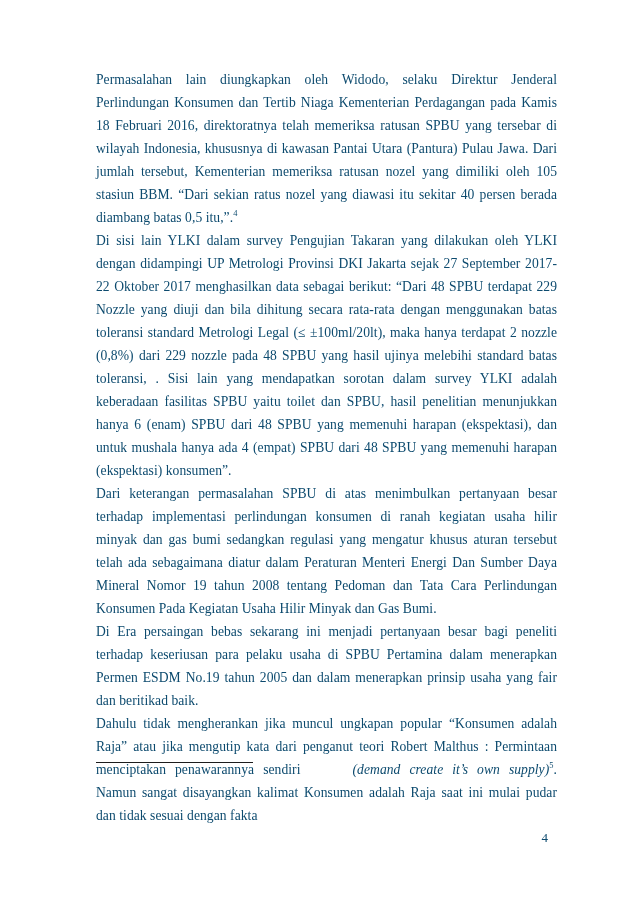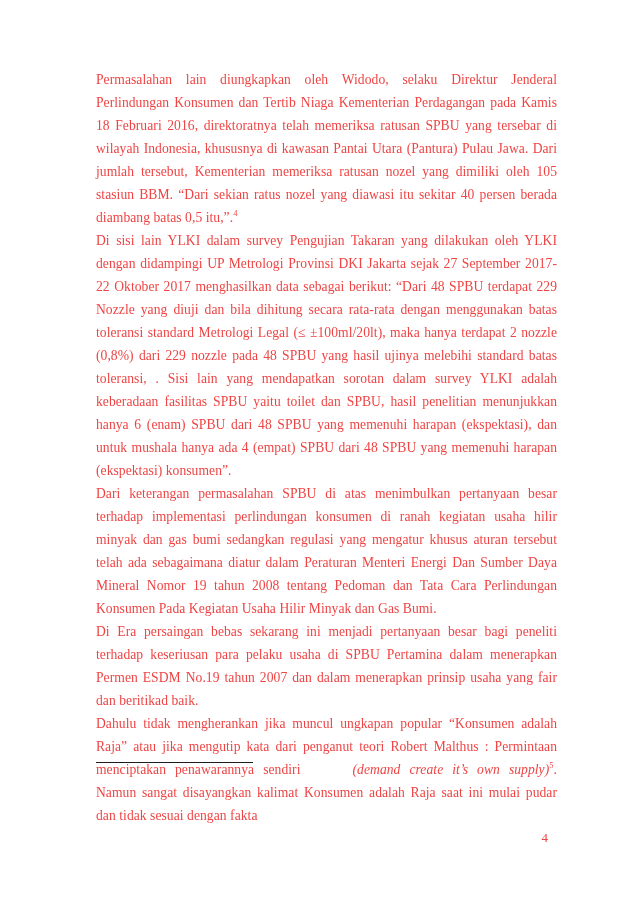--- a/index.html
+++ b/index.html
@@ -6,21 +6,21 @@
     margin: 0;
     padding: 0;
     background: #ffffff;
   }
   .page {
     position: relative;
     width: 638px;
     height: 903px;
     background: #ffffff;
     font-family: "Liberation Serif", serif;
-    color: #ef4444;
+    color: #0c4a6e;
     overflow: hidden;
   }
   .content {
     position: absolute;
     left: 96px;
     top: 68px;
     width: 461px;
   }
   p.para {
     margin: 0;
@@ -73,20 +73,20 @@
   }
 </style>
 </head>
 <body>
 
 <div class="page">
   <div class="content">
       <p class="para"><span>Permasalahan lain diungkapkan oleh Widodo, selaku Direktur Jenderal Perlindungan Konsumen dan Tertib Niaga Kementerian Perdagangan pada Kamis 18 Februari 2016, direktoratnya telah memeriksa ratusan SPBU yang tersebar di wilayah Indonesia, khususnya di kawasan Pantai Utara (Pantura) Pulau Jawa. Dari jumlah tersebut, Kementerian memeriksa ratusan nozel yang dimiliki oleh 105 stasiun BBM. “Dari sekian ratus nozel yang diawasi itu sekitar 40 persen berada diambang batas 0,5 itu,”.</span><sup class="fnref">4</sup></p>
       <p class="para"><span>Di sisi lain YLKI dalam survey Pengujian Takaran yang dilakukan oleh YLKI dengan didampingi UP Metrologi Provinsi DKI Jakarta sejak 27 September 2017-22 Oktober 2017 menghasilkan data sebagai berikut: “Dari 48 SPBU terdapat 229 Nozzle yang diuji dan bila dihitung secara rata-rata dengan menggunakan batas toleransi standard Metrologi Legal (≤ ±100ml/20lt), maka hanya terdapat 2 nozzle (0,8%) dari 229 nozzle pada 48 SPBU yang hasil ujinya melebihi standard batas toleransi, . Sisi lain yang mendapatkan sorotan dalam survey YLKI adalah keberadaan fasilitas SPBU yaitu toilet dan SPBU, hasil penelitian menunjukkan hanya 6 (enam) SPBU dari 48 SPBU yang memenuhi harapan (ekspektasi), dan untuk mushala hanya ada 4 (empat) SPBU dari 48 SPBU yang memenuhi harapan (ekspektasi) konsumen”.</span></p>
       <p class="para"><span>Dari keterangan permasalahan SPBU di atas menimbulkan pertanyaan besar terhadap implementasi perlindungan konsumen di ranah kegiatan usaha hilir minyak dan gas bumi sedangkan regulasi yang mengatur khusus aturan tersebut telah ada sebagaimana diatur dalam Peraturan Menteri Energi Dan Sumber Daya Mineral Nomor 19 tahun 2008 tentang Pedoman dan Tata Cara Perlindungan Konsumen Pada Kegiatan Usaha Hilir Minyak dan Gas Bumi.</span></p>
-      <p class="para"><span>Di Era persaingan bebas sekarang ini menjadi pertanyaan besar bagi peneliti terhadap keseriusan para pelaku usaha di SPBU Pertamina dalam menerapkan Permen ESDM No.19 tahun 2007 dan dalam menerapkan prinsip usaha yang fair dan beritikad baik.</span></p>
+      <p class="para"><span>Di Era persaingan bebas sekarang ini menjadi pertanyaan besar bagi peneliti terhadap keseriusan para pelaku usaha di SPBU Pertamina dalam menerapkan Permen ESDM No.19 tahun 2005 dan dalam menerapkan prinsip usaha yang fair dan beritikad baik.</span></p>
       <p class="para"><span>Dahulu tidak mengherankan jika muncul ungkapan popular “Konsumen adalah Raja” atau jika mengutip kata dari penganut teori Robert Malthus : Permintaan menciptakan penawarannya sendiri </span><em>(demand create it’s own supply)</em><sup class="fnref">5</sup><span>. Namun sangat disayangkan kalimat Konsumen adalah Raja saat ini mulai pudar dan tidak sesuai dengan fakta</span></p>
     </div>
   <div class="footnote-sep"></div>
   <div class="footnotes">
     </div>
   <div class="page-number">4</div>
 </div>
 
 </body></html>

